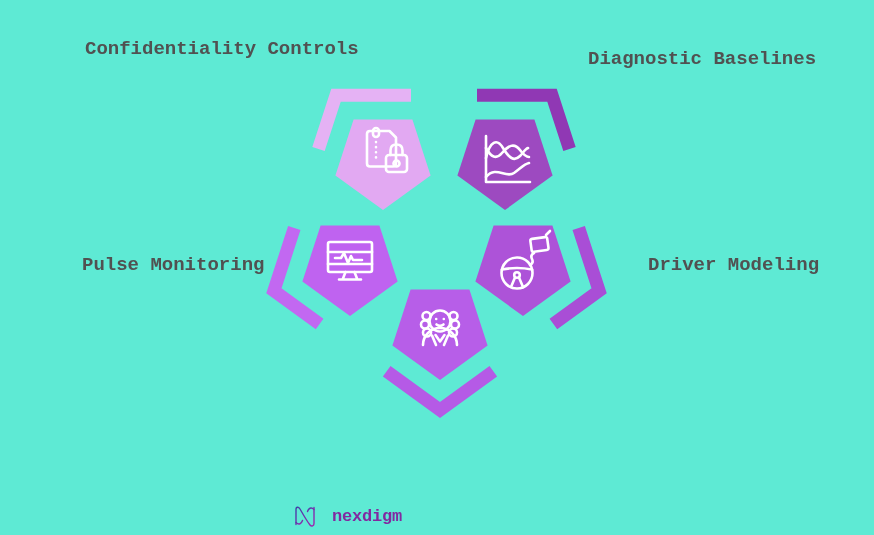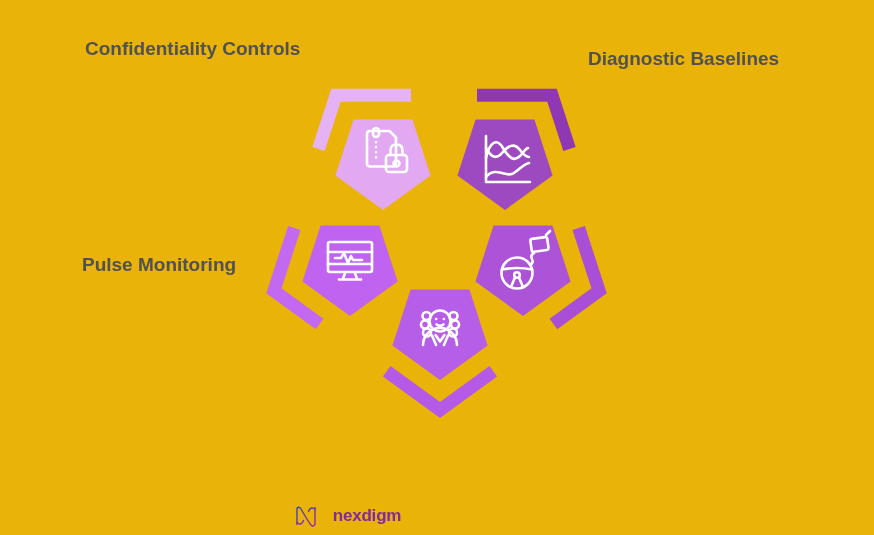--- a/index.html
+++ b/index.html
@@ -1,18 +1,18 @@
 <!DOCTYPE html>
 <html><head>
 <meta charset="utf-8">
 <style>
   html,body{margin:0;padding:0;background:#fff;}
   #canvas{
-    position:relative;width:874px;height:535px;background:#eab308;
-    font-family:Liberation Sans, sans-serif;overflow:hidden;
+    position:relative;width:874px;height:535px;background:#5eead4;
+    font-family:Liberation Mono, monospace;overflow:hidden;
   }
   .node-label{
     position:absolute;font-weight:700;font-size:19px;line-height:22px;
     color:#515151;white-space:nowrap;
   }
   .unit{position:absolute;width:190px;height:190px;}
   .unit svg{display:block;}
   .arc{fill:none;stroke-width:13;stroke-linejoin:miter;stroke-linecap:butt;}
   .pent{stroke:none;}
   .icon *{fill:none;stroke-width:2.6;stroke-linecap:round;stroke-linejoin:round;}
@@ -27,20 +27,21 @@
   }
 </style>
 </head>
 <body>
 
 <div id="canvas">
 
   <div class="node-label" style="left:85px;top:38px">Confidentiality Controls</div>
   <div class="node-label" style="left:588px;top:48px">Diagnostic Baselines</div>
   <div class="node-label" style="left:82px;top:254px">Pulse Monitoring</div>
+  <div class="node-label" style="left:648px;top:254px">Driver Modeling</div>
 
   <div class="unit" style="left:288px;top:65px">
     <svg width="190" height="190" viewBox="-95 -95 190 190">
       <path class="arc" d="M-64.5,-11.1 L-47,-64.7 L28,-64.7" stroke="#e5b2f4"></path>
       <path class="pent" d="M0,50 L-47.6,15.5 L-29.4,-40.5 L29.4,-40.5 L47.6,15.5 Z" fill="#e2a9f2"></path>
       <g class="icon" transform="translate(0,-2)">
         <path d="M6.5,-27 L13,-20.5 L13,5.5 Q13,8.5 10,8.5 L-13,8.5 Q-16,8.5 -16,5.5 L-16,-24 Q-16,-27 -13,-27 Z"></path>
         <rect x="-10" y="-30" width="6" height="9" rx="3"></rect>
         <path class="dotted" d="M-7,-16 V4"></path>
         <rect x="3" y="-3" width="21" height="17" rx="3"></rect>

